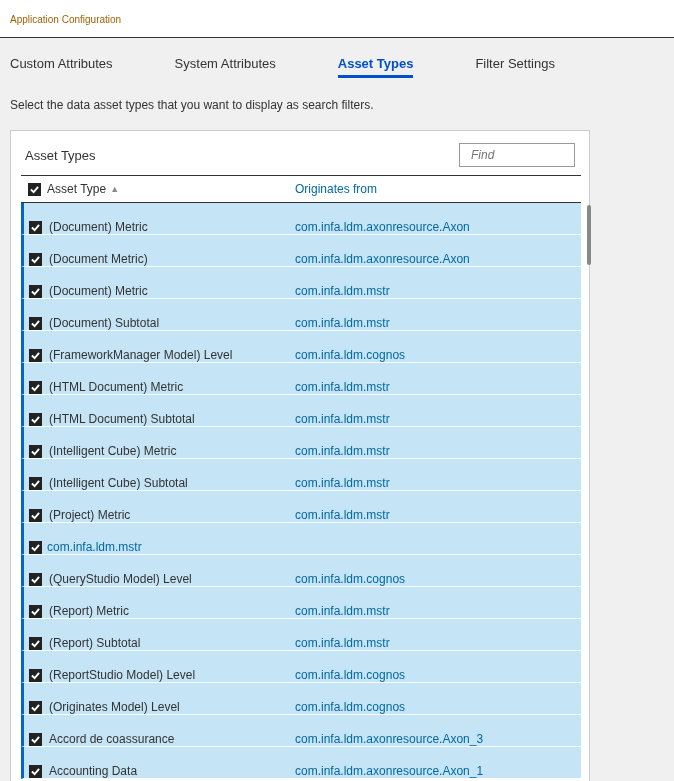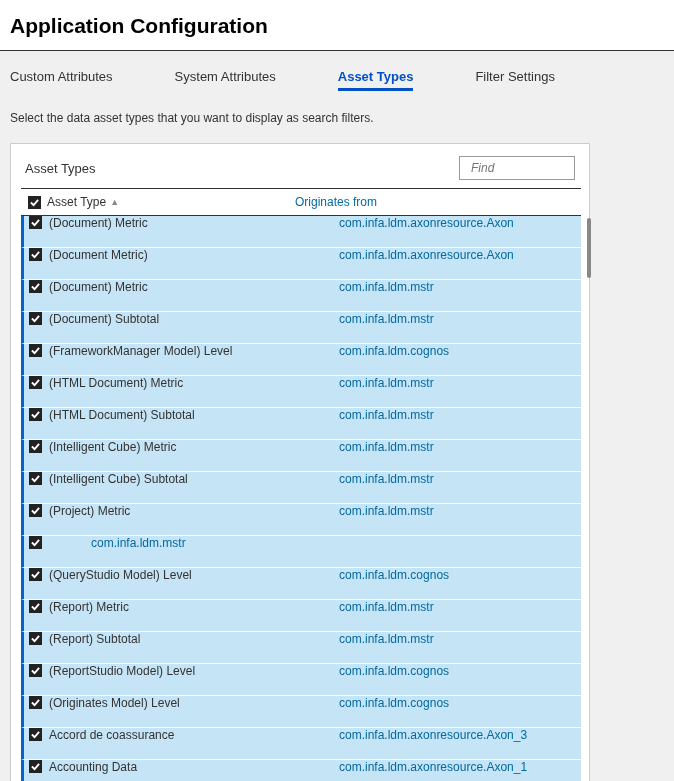--- a/index.html
+++ b/index.html
@@ -16,23 +16,23 @@
     }
     .app {
       background: #fff;
     }
     .page-header {
       padding: 14px 10px 12px 10px;
       border-bottom: 1px solid #333;
       background: #fff;
     }
     .page-title {
-      font-size: 21px;
-      font-weight: bold;
-      color: #000000;
+      font-size: 10px;
+      font-weight: normal;
+      color: #a16207;
     }
     .content-area {
       background: #f0f0f0;
       padding: 0;
     }
     .tabs {
       display: flex;
       gap: 62px;
       padding: 18px 10px 14px 10px;
     }
@@ -126,38 +126,37 @@
     .checkbox svg {
       width: 9px;
       height: 9px;
     }
     .tbody {
       max-height: 602px;
       overflow-y: auto;
     }
     .row {
       display: flex;
-      align-items: flex-start;
+      align-items: flex-end;
       height: 32px;
       background: #c5e4f5;
       border-left: 3px solid #0066cc;
       border-bottom: 1px solid #fff;
       font-size: 12px;
       color: #333;
     }
     .row .col-check {
       width: 23px;
     }
     .row .col-type {
       flex: 0 0 248px;
       padding-left: 2px;
     }
     .row .col-origin {
       flex: 1;
-      margin-left: 44px;
     }
     .scroll-indicator {
       position: absolute;
       right: -2px;
       top: 30px;
       width: 4px;
       height: 60px;
       background: #888;
       border-radius: 2px;
     }

